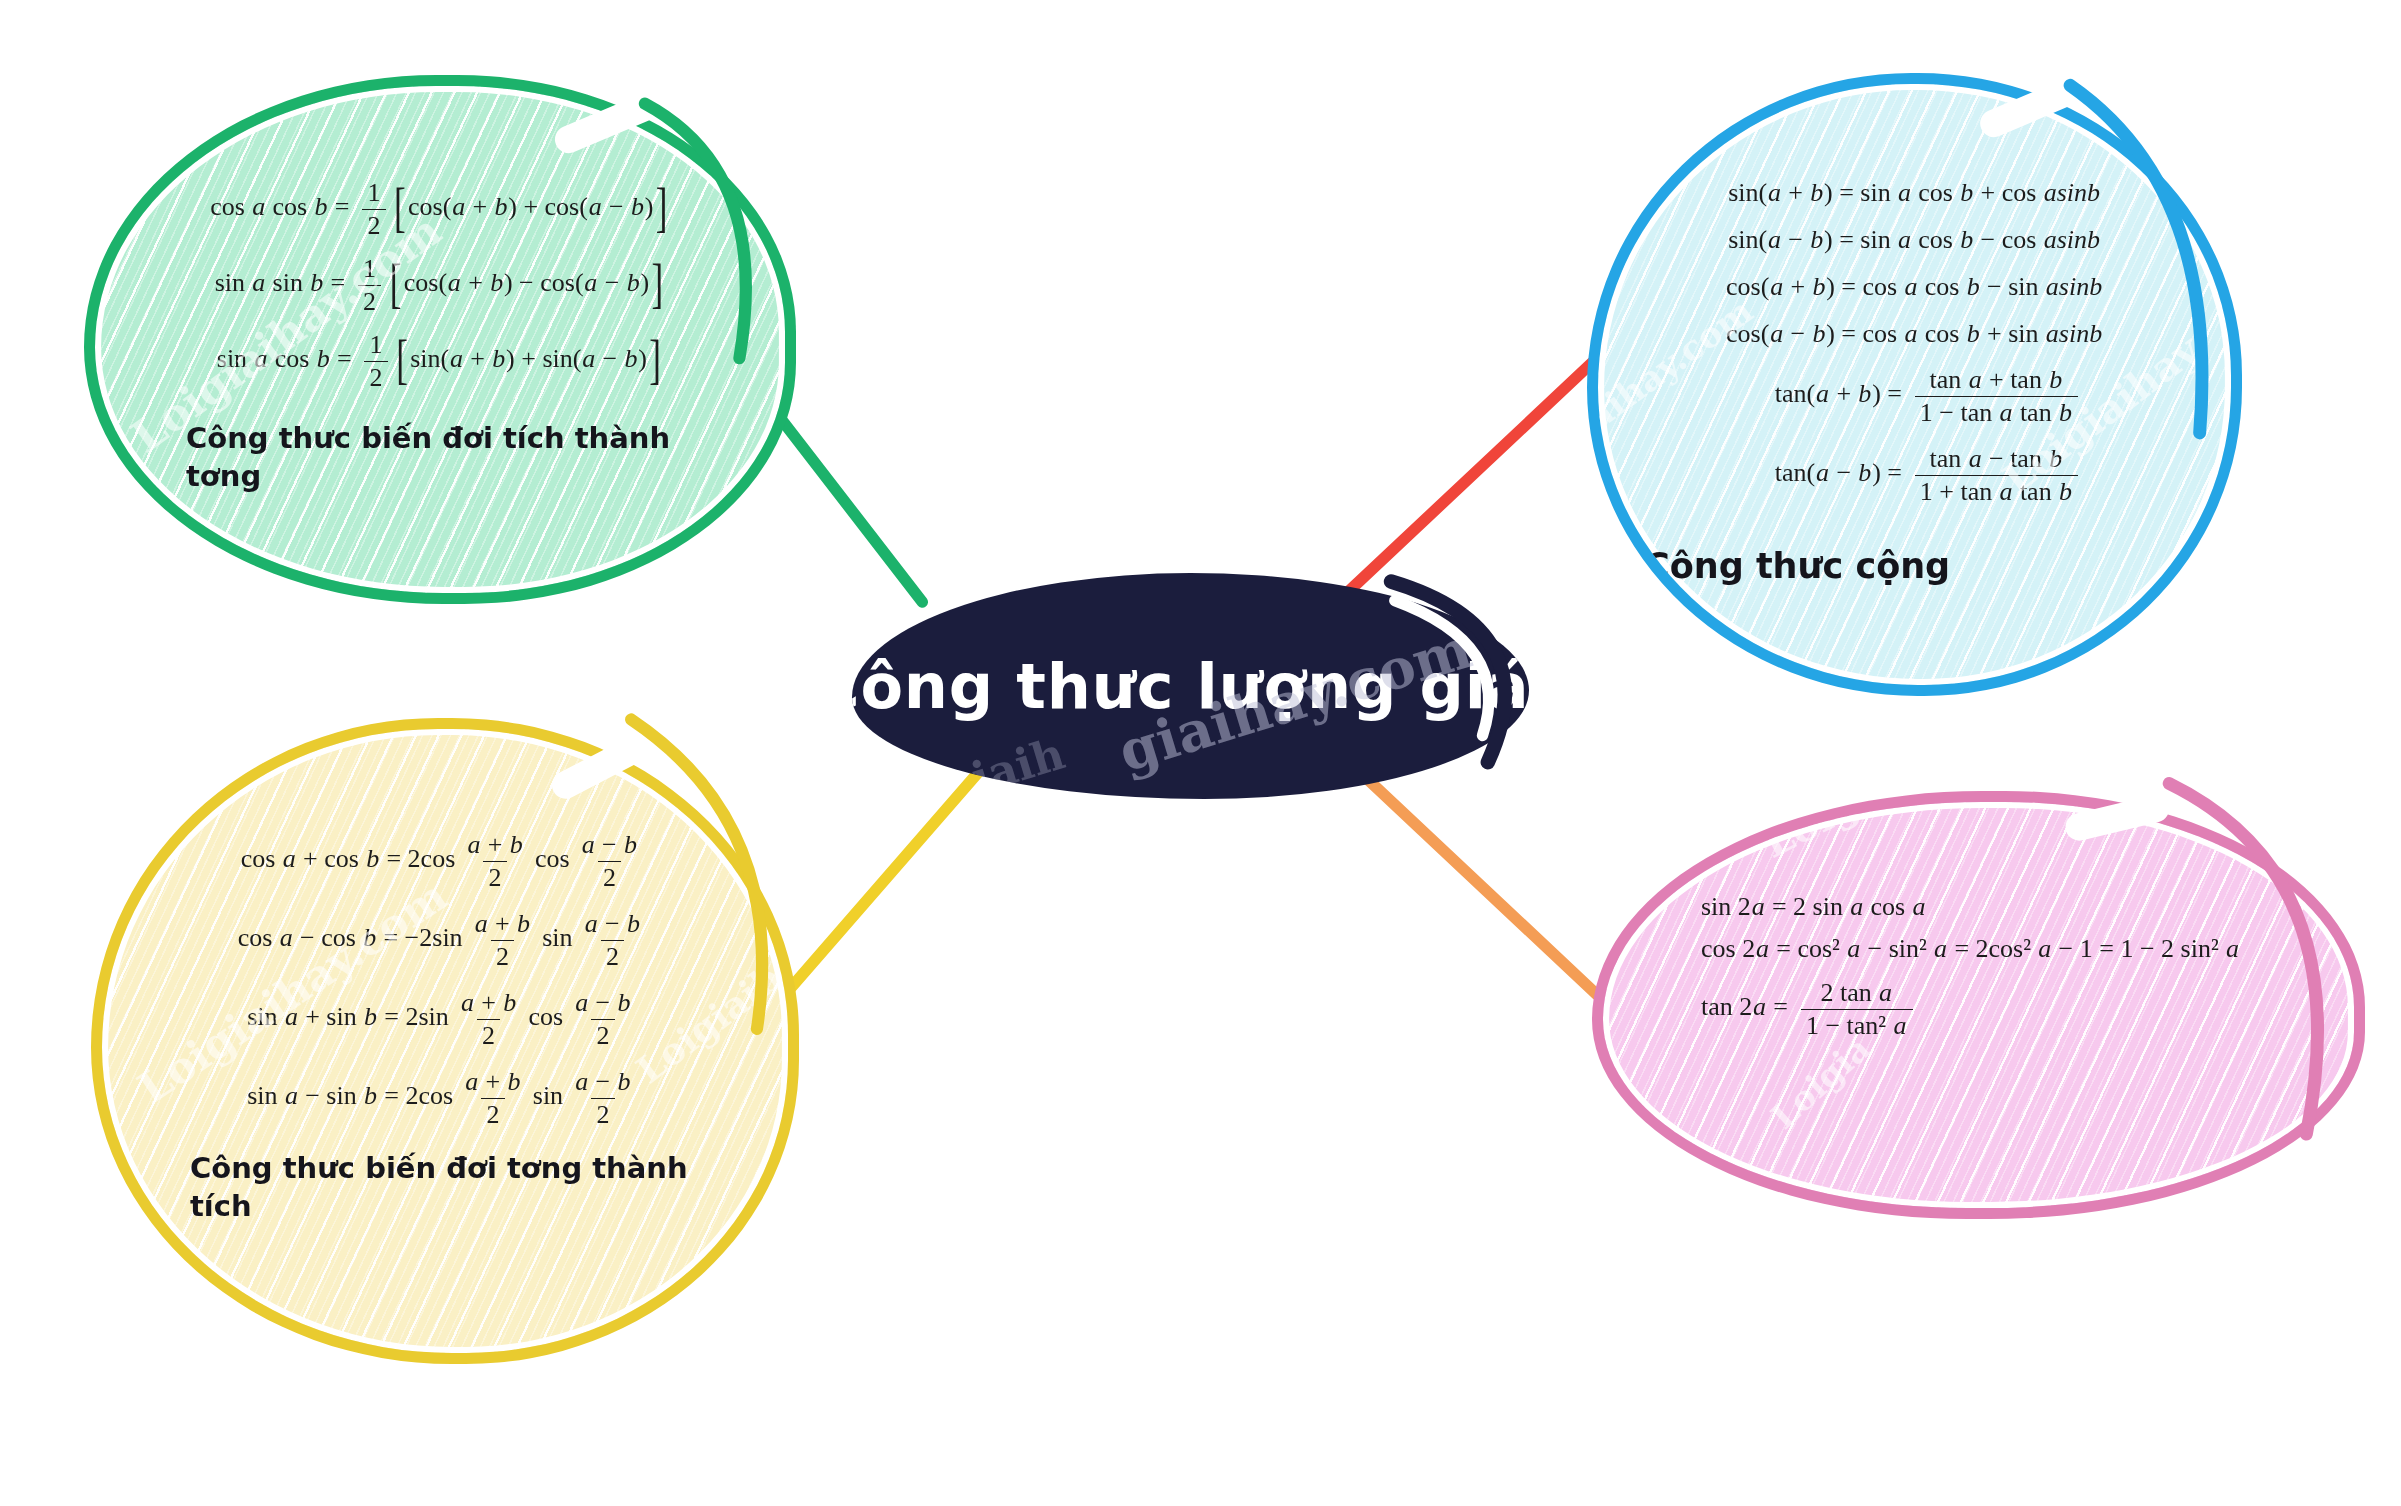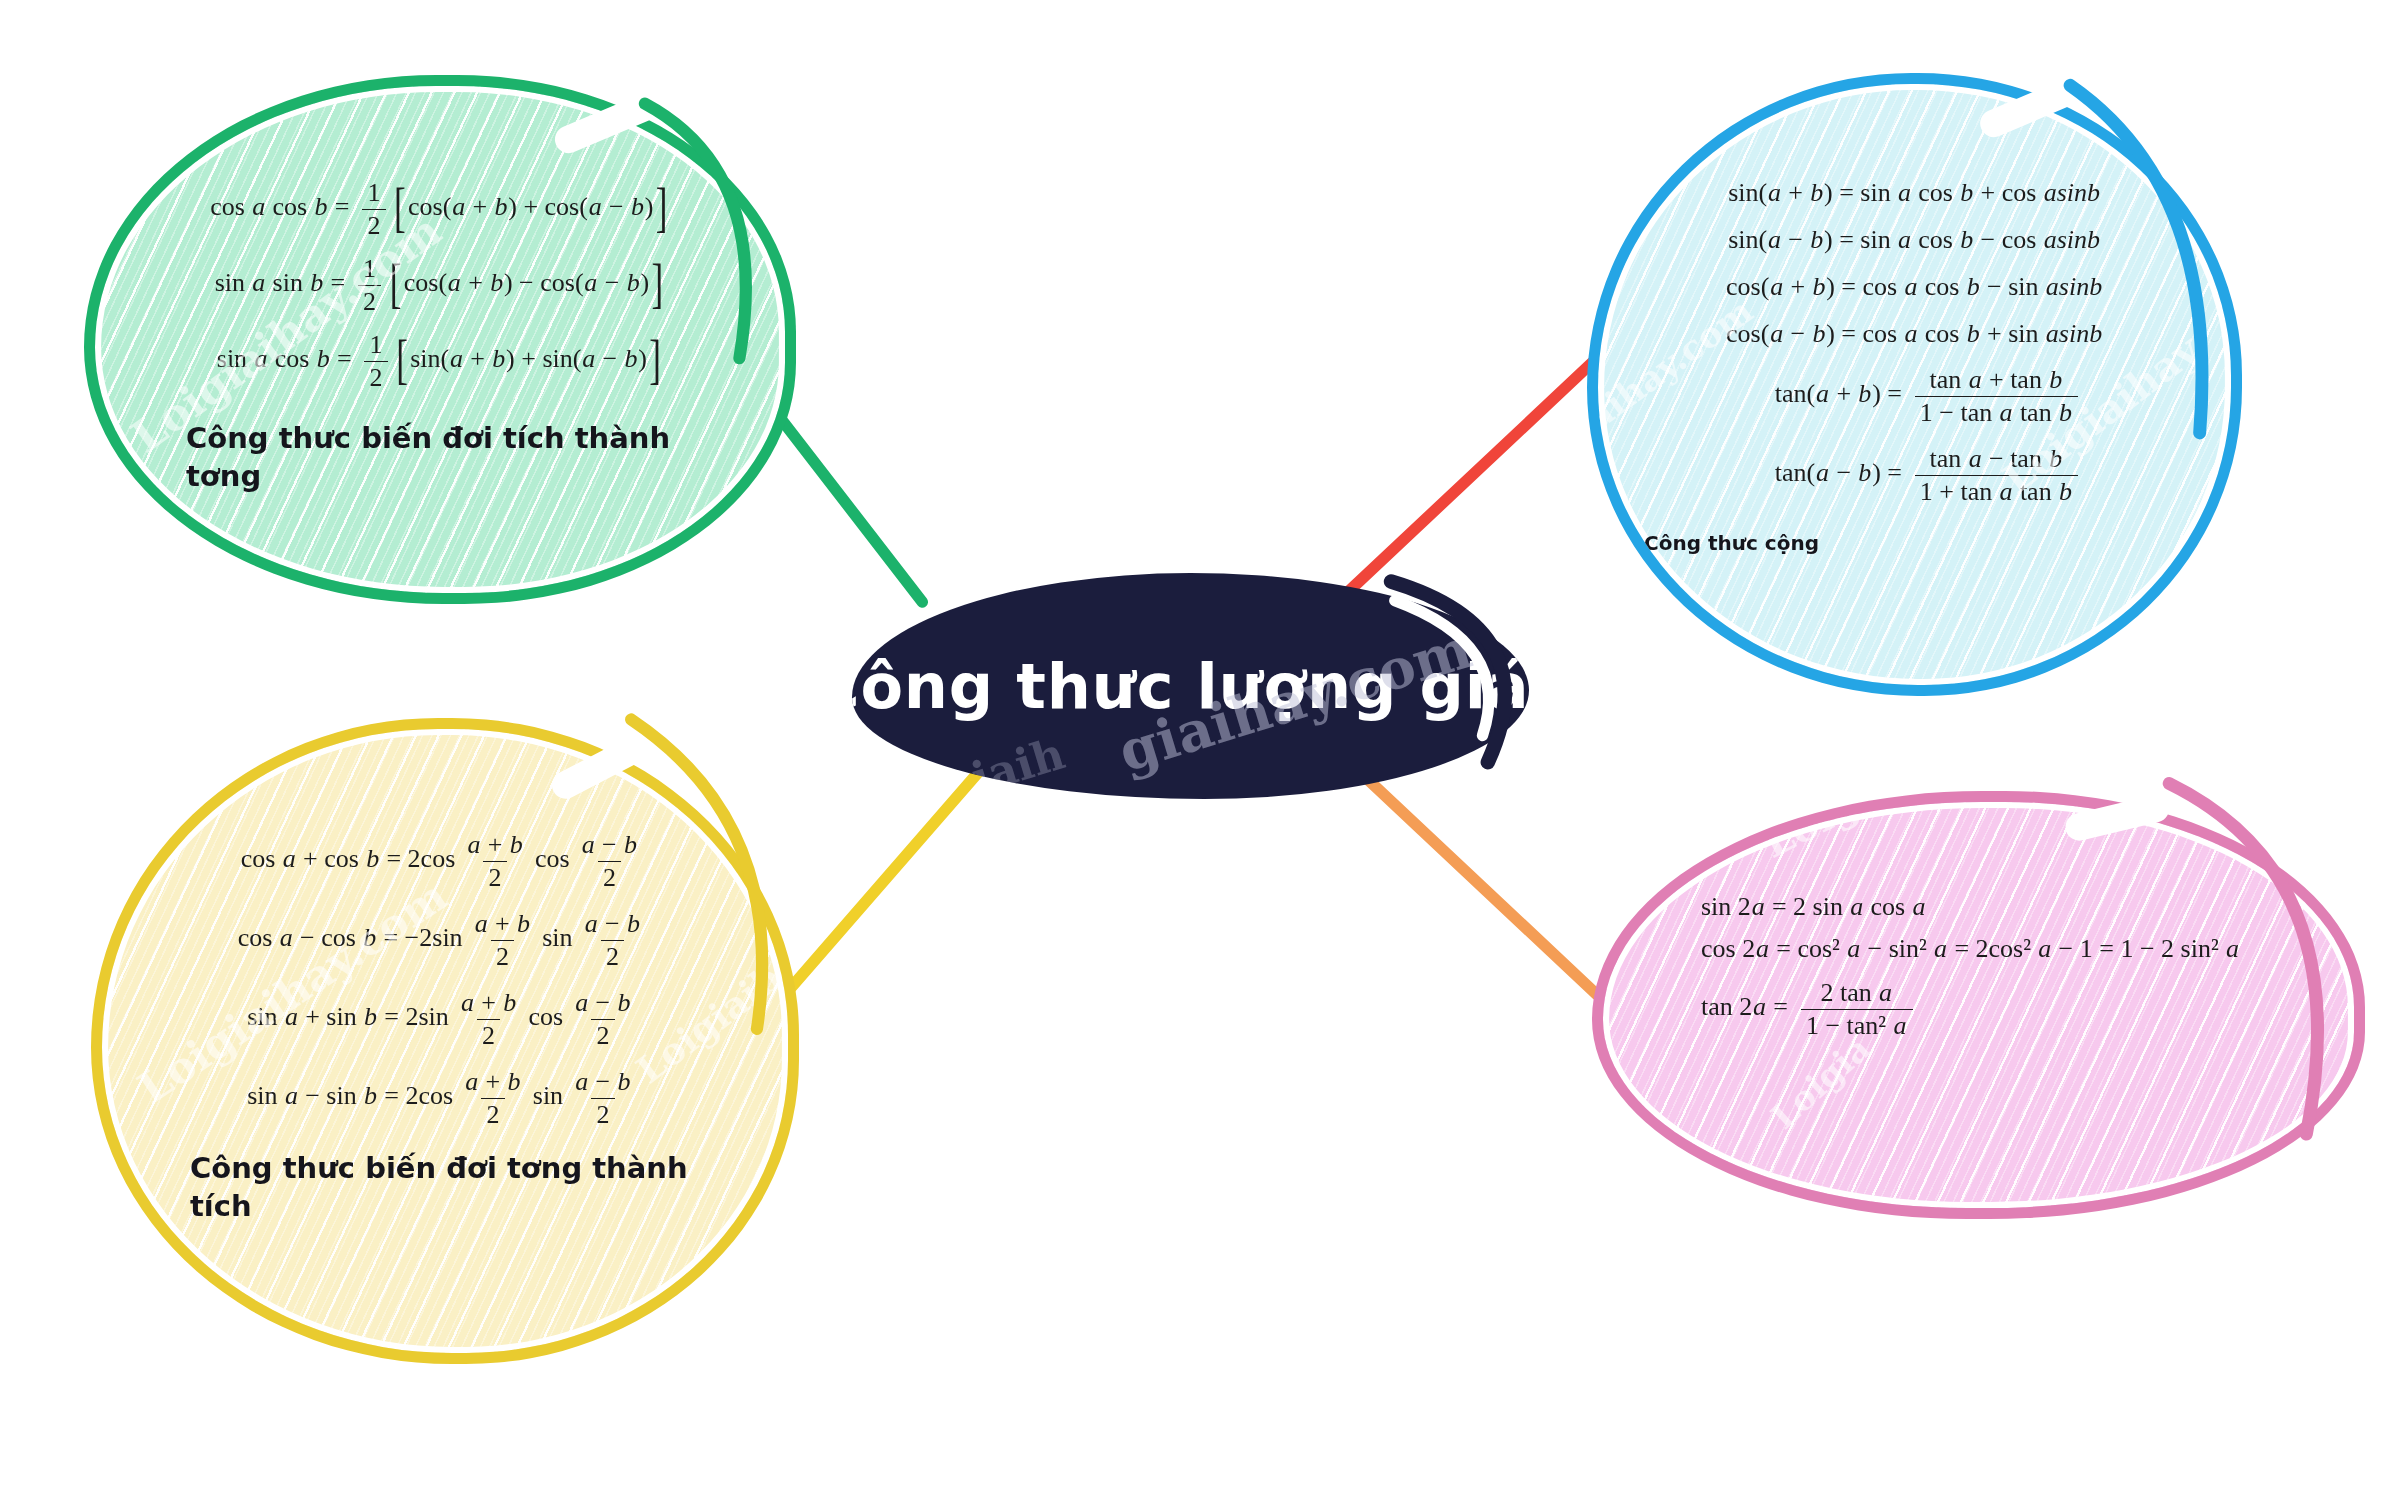--- a/index.html
+++ b/index.html
@@ -72,21 +72,21 @@
   .b-pink   .frow:nth-child(1){height:41px;}
   .b-pink   .frow:nth-child(2){height:43px;}
   .b-pink   .frow:nth-child(3){height:79px;}
 
   
   .label{
     position:absolute;text-align:left;font-weight:bold;color:var(--label-text);
     font-size:29px;line-height:1.3;z-index:2;
   }
   .b-green  .label{left:91px;right:95px;top:334px;}
-  .b-cyan   .label{left:46px; right:46px; top:446px;font-size:20px;}
+  .b-cyan   .label{left:46px; right:46px; top:460px;font-size:35px;}
   .b-yellow .label{left:88px;right:95px;top:421px;}
   .b-pink   .label{left:0;    right:72px; top:265px;font-size:30.5px;}
 
   
   .wm{
     position:absolute;font-family:"DejaVu Serif","Liberation Serif",serif;
     font-weight:bold;white-space:nowrap;pointer-events:none;
     color:rgba(255,255,255,0.55);transform-origin:left top;z-index:2;
   }
   .wm-dark{color:rgba(190,192,215,0.5);}

